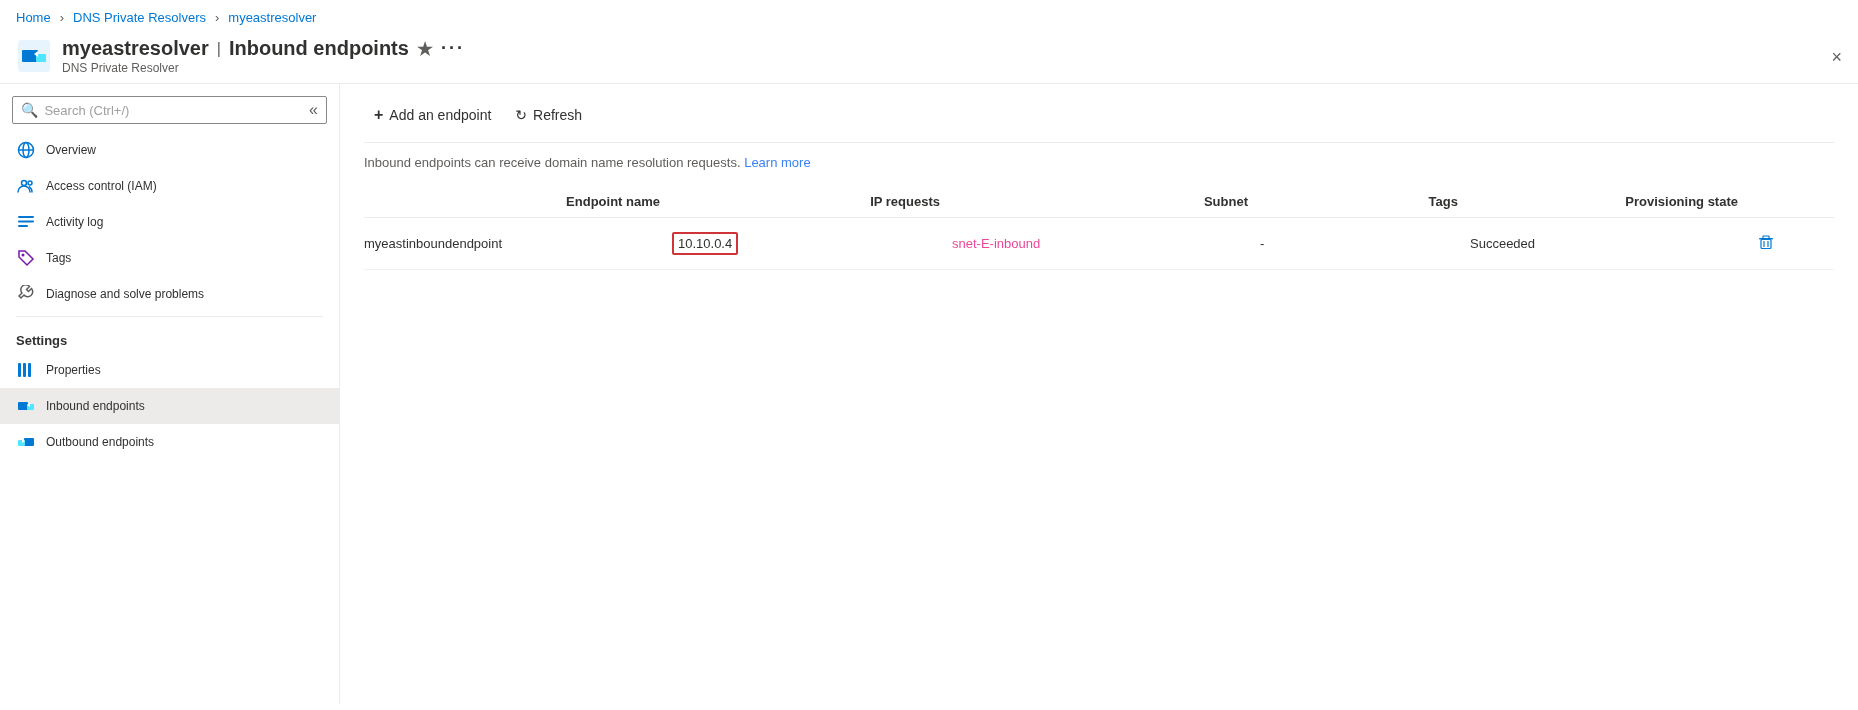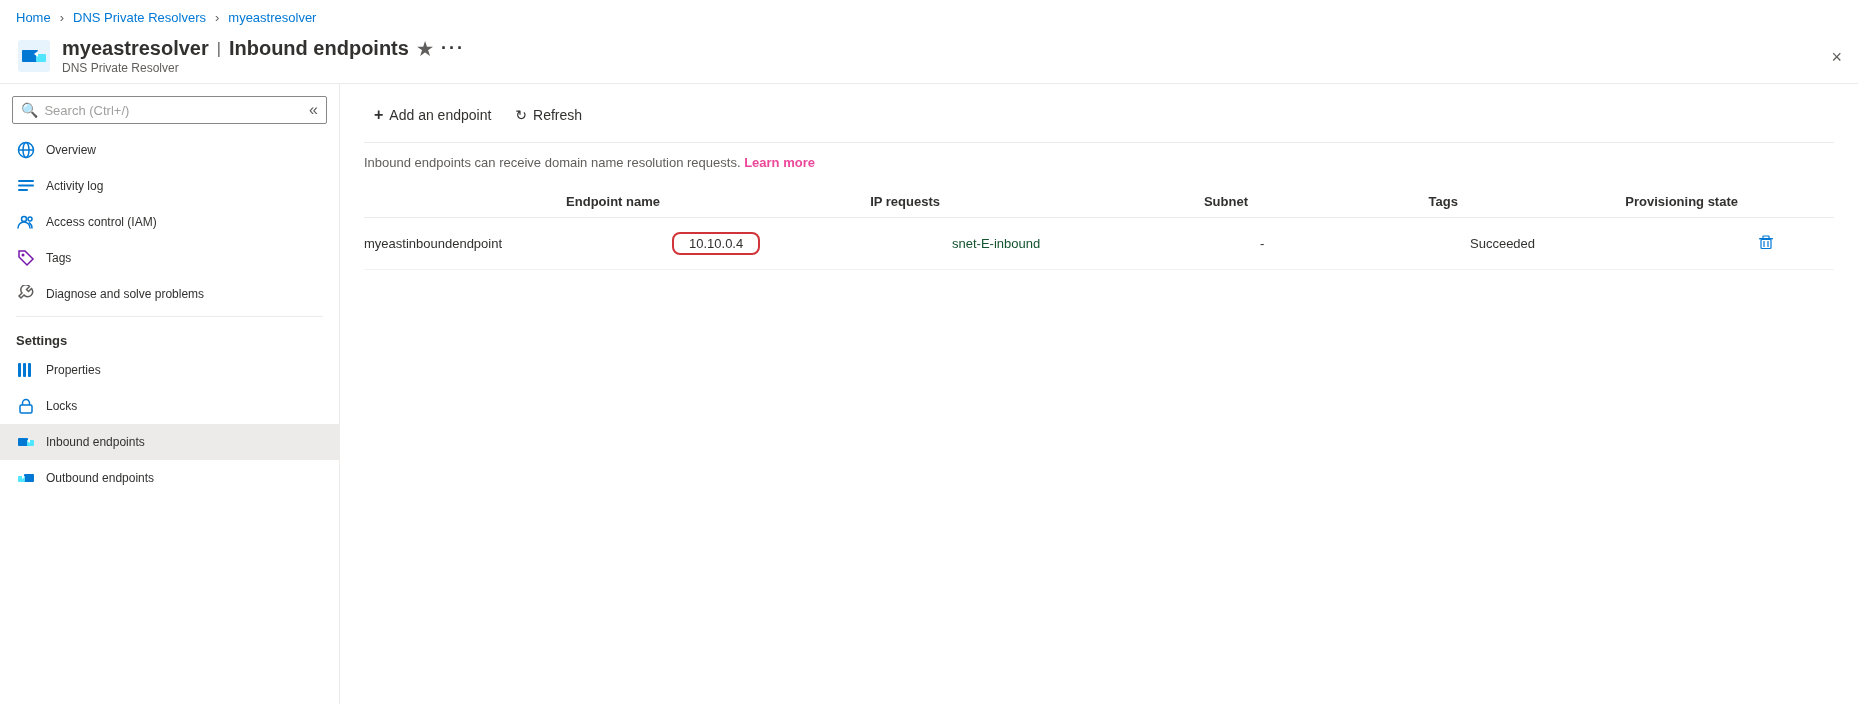--- a/index.html
+++ b/index.html
@@ -32,27 +32,27 @@
     .nav-icon { width: 20px; height: 20px; display: flex; align-items: center; justify-content: center; flex-shrink: 0; }
     .nav-section-header { font-size: 13px; font-weight: 600; color: #323130; padding: 12px 16px 4px; }
     .nav-divider { border: none; border-top: 1px solid #edebe9; margin: 4px 16px; }
 
     .main { flex: 1; overflow-y: auto; padding: 16px 24px; }
 
     .toolbar { display: flex; align-items: center; gap: 4px; margin-bottom: 12px; padding-bottom: 12px; border-bottom: 1px solid #edebe9; }
     .toolbar-btn { display: flex; align-items: center; gap: 6px; padding: 6px 10px; border: none; background: none; cursor: pointer; font-size: 14px; color: #323130; border-radius: 2px; }
 
     .info-text { font-size: 13px; color: #605e5c; margin-bottom: 16px; }
-    .info-text a { color: #ec4899; text-decoration: none; font-weight: bold; }
+    .info-text a { color: #3b82f6; text-decoration: none; }
 
     .table { width: 100%; border-collapse: collapse; }
     .table th { text-align: right; font-size: 13px; font-weight: 600; color: #323130; padding: 8px 12px 8px 0; border-bottom: 1px solid #edebe9; }
     .table td { padding: 12px 12px 12px 0; border-bottom: 1px solid #f3f2f1; font-size: 13px; vertical-align: middle; }
-    .ip-cell { display: inline-block; border: 2px solid #d13438; padding: 2px 15px; border-radius: 8px; }
-    .link-cell { color: #14532d; cursor: pointer; text-decoration: none; }
+    .ip-cell { display: inline-block; border: 2px solid #d13438; padding: 2px 4px; border-radius: 2px; }
+    .link-cell { color: #ec4899; cursor: pointer; text-decoration: none; }
     .delete-btn { background: none; border: none; cursor: pointer; color: #605e5c; padding: 4px 8px; }
 
     .col-endpoint { width: 220px; }
     .col-ip { width: 200px; }
     .col-subnet { width: 220px; }
     .col-tags { width: 150px; }
     .col-provisioning { width: 200px; }
     .col-actions { width: 60px; }
   </style>
 </head>
@@ -104,43 +104,43 @@
             <ellipse cx="9" cy="9" rx="3" ry="7.5" stroke="#0078d4" stroke-width="1.5"></ellipse>
             <line x1="1.5" y1="9" x2="16.5" y2="9" stroke="#0078d4" stroke-width="1.5"></line>
           </svg>
       </span>
       <span>Overview</span>
     </div>
 
     <div class="nav-item">
       <span class="nav-icon">
         <svg width="18" height="18" viewBox="0 0 18 18" fill="none">
-            <rect x="1" y="3" width="16" height="2" rx="1" fill="#0078d4"></rect>
-            <rect x="1" y="7.5" width="16" height="2" rx="1" fill="#0078d4"></rect>
-            <rect x="1" y="12" width="10" height="2" rx="1" fill="#0078d4"></rect>
-          </svg>
-      </span>
-      <span>Activity log</span>
-    </div>
-
-    <div class="nav-item">
-      <span class="nav-icon">
-        <svg width="18" height="18" viewBox="0 0 18 18" fill="none">
             <circle cx="7" cy="6" r="2.5" stroke="#0078d4" stroke-width="1.5"></circle>
             <path d="M1 15c0-3.3 2.7-6 6-6s6 2.7 6 6" stroke="#0078d4" stroke-width="1.5" stroke-linecap="round"></path>
             <circle cx="13" cy="6" r="2" stroke="#0078d4" stroke-width="1.5"></circle>
             <path d="M15 15c0-2.2-1-4.1-2.5-5.2" stroke="#0078d4" stroke-width="1.5" stroke-linecap="round"></path>
           </svg>
       </span>
       <span>Access control (IAM)</span>
     </div>
 
     <div class="nav-item">
       <span class="nav-icon">
         <svg width="18" height="18" viewBox="0 0 18 18" fill="none">
+            <rect x="1" y="3" width="16" height="2" rx="1" fill="#0078d4"></rect>
+            <rect x="1" y="7.5" width="16" height="2" rx="1" fill="#0078d4"></rect>
+            <rect x="1" y="12" width="10" height="2" rx="1" fill="#0078d4"></rect>
+          </svg>
+      </span>
+      <span>Activity log</span>
+    </div>
+
+    <div class="nav-item">
+      <span class="nav-icon">
+        <svg width="18" height="18" viewBox="0 0 18 18" fill="none">
             <path d="M2 2h6l8 8-6 6-8-8V2z" stroke="#7719aa" stroke-width="1.5"></path>
             <circle cx="6" cy="6" r="1.5" fill="#7719aa"></circle>
           </svg>
       </span>
       <span>Tags</span>
     </div>
 
     <div class="nav-item">
       <span class="nav-icon">
         <svg width="18" height="18" viewBox="0 0 18 18" fill="none">
@@ -157,29 +157,20 @@
       <span class="nav-icon">
         <svg width="18" height="18" viewBox="0 0 18 18" fill="none">
             <rect x="1" y="2" width="3" height="14" rx="1" fill="#0078d4"></rect>
             <rect x="6" y="2" width="3" height="14" rx="1" fill="#0078d4"></rect>
             <rect x="11" y="2" width="3" height="14" rx="1" fill="#0078d4"></rect>
           </svg>
       </span>
       <span>Properties</span>
     </div>
 
-    <div class="nav-item">
-      <span class="nav-icon">
-        <svg width="18" height="18" viewBox="0 0 18 18" fill="none">
-            <rect x="3" y="8" width="12" height="8" rx="1.5" stroke="#0078d4" stroke-width="1.5"></rect>
-            <path d="M5.5 8V6a3.5 3.5 0 0 1 7 0v2" stroke="#0078d4" stroke-width="1.5"></path>
-          </svg>
-      </span>
-      <span>Locks</span>
-    </div>
 
     <div class="nav-item active">
       <span class="nav-icon">
         <svg width="18" height="18" viewBox="0 0 18 18" fill="none">
             <rect x="1" y="5" width="10" height="8" rx="1" fill="#0078d4"></rect>
             <rect x="10" y="7" width="7" height="6" rx="1" fill="#50e6ff"></rect>
             <polygon points="10,8 13,6 13,10" fill="#fff"></polygon>
           </svg>
       </span>
       <span>Inbound endpoints</span>

